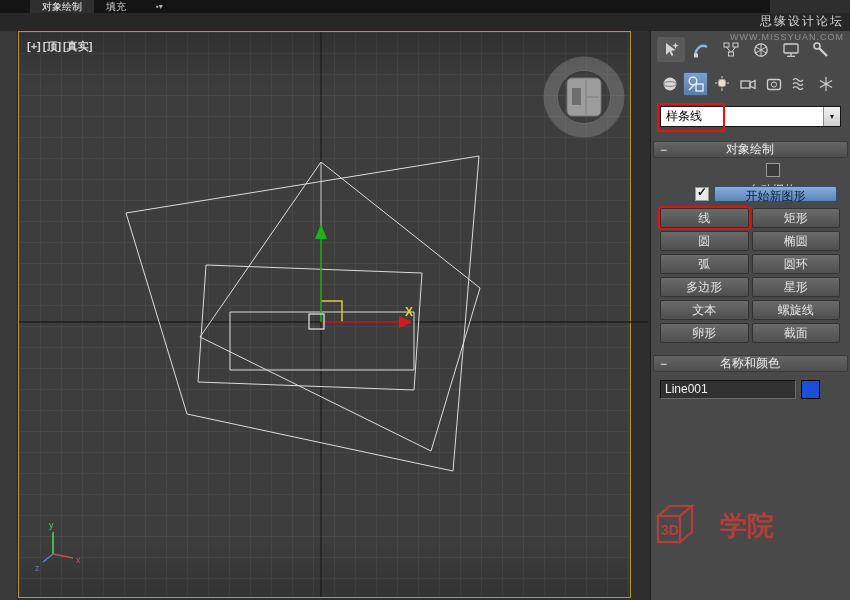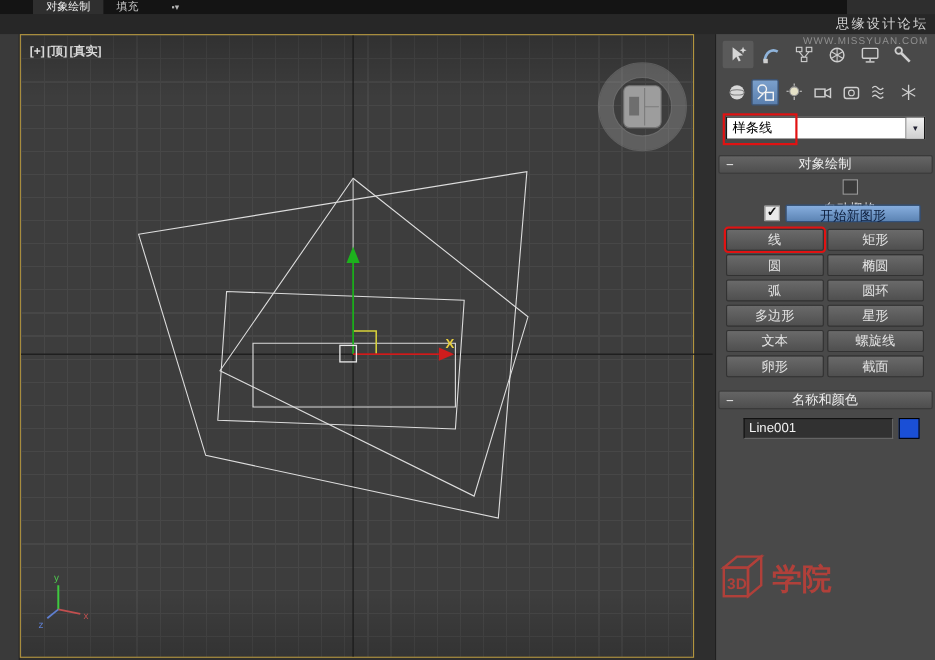--- a/index.html
+++ b/index.html
@@ -57,30 +57,30 @@
   .autogrid-row{display:flex;align-items:center;gap:5px;margin:5px 0 0 44px;height:14px;color:#e2e2e2;font-size:12px;flex-direction:column;}
   .start-row{display:flex;align-items:center;gap:5px;margin:7px 13px 0 44px;height:19px;}
   .start-btn{flex:1;height:16px;line-height:19px;text-align:center;font-size:12px;color:#0d1e3c;
       background:linear-gradient(#87aede,#5c84b4);border:1px solid #31517c;border-radius:2px;box-sizing:border-box;}
 
   .obtn-grid{display:grid;grid-template-columns:1fr 1fr;gap:3px;margin:5px 10px 0 9px;}
   .obtn{height:20px;display:flex;align-items:center;justify-content:center;font-size:12px;color:#e4e4e4;
       background:linear-gradient(#6a6a6a,#4f4f4f);border:1px solid #323232;border-radius:2px;box-sizing:border-box;}
   .obtn.annotated{box-shadow:0 0 0 2px var(--annot,#e11212);position:relative;z-index:2;}
 
-  .name-row{display:flex;padding-left:25px;margin-top:8px;}
+  .name-row{display:flex;padding-left:9px;margin-top:8px;}
   .name-input{width:136px;height:19px;background:#313131;border:1px solid #121212;border-bottom-color:#6a6a6a;border-right-color:#6a6a6a;
       color:#f2f2f2;font-size:12px;line-height:17px;padding-left:4px;box-sizing:border-box;}
   .swatch{width:19px;height:19px;border:1px solid #000;margin-left:5px;box-sizing:border-box;}
 
   
   .wm-top{position:absolute;top:1px;right:6px;text-align:right;z-index:30;}
   .wm1{font-size:12px;color:#d6d6d6;letter-spacing:2px;margin-top:12px;}
   .wm2{font-size:9px;color:#8f8f8f;letter-spacing:1px;margin-top:2px;}
-  .wm-logo{position:absolute;left:652px;top:500px;display:flex;align-items:center;gap:2px;opacity:.88;z-index:40;}
+  .wm-logo{position:absolute;left:652px;top:500px;display:flex;align-items:center;gap:20px;opacity:.88;z-index:40;}
   .wmtext{font-size:27px;font-weight:bold;color:#bf3f38;}
 </style>
 </head>
 <body>
 
 <div class="stage">
 
   <div class="topbar">
     <div class="rtabs" id="ribbon-tabs">
         <span class="rtab active">对象绘制</span>

